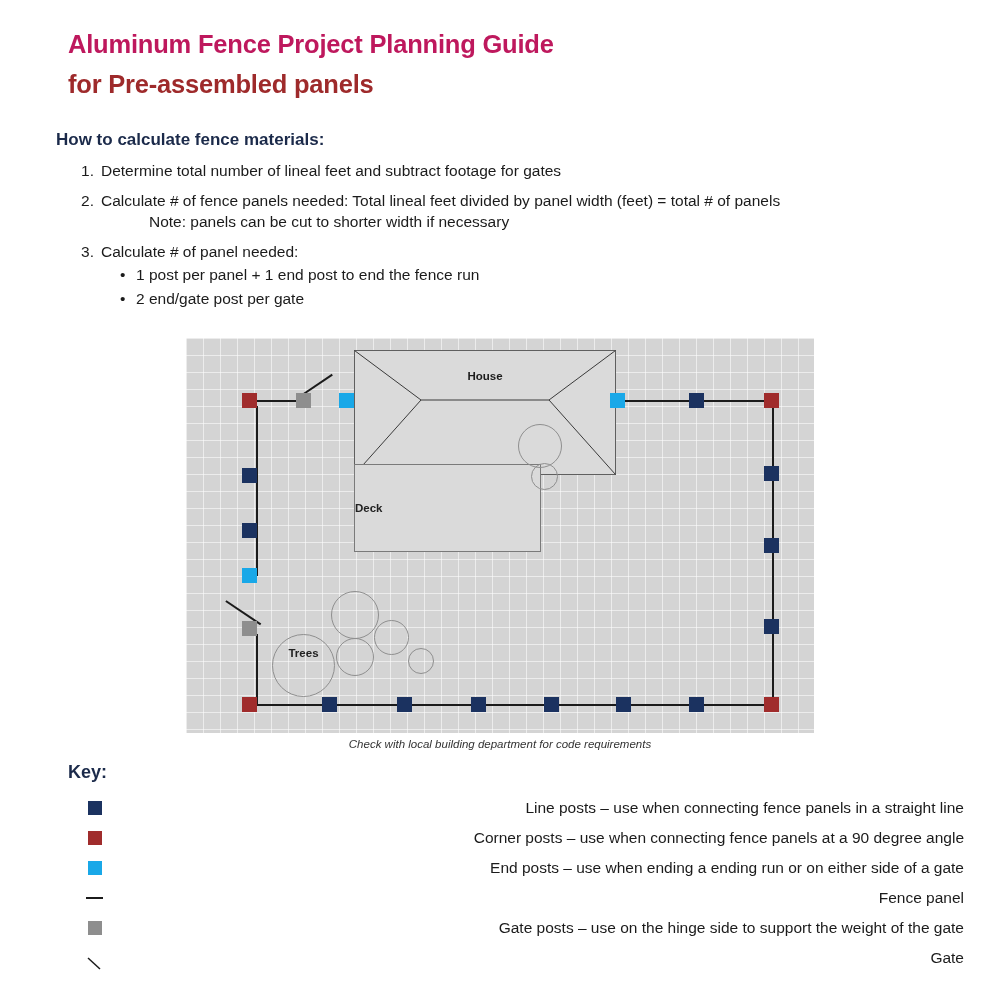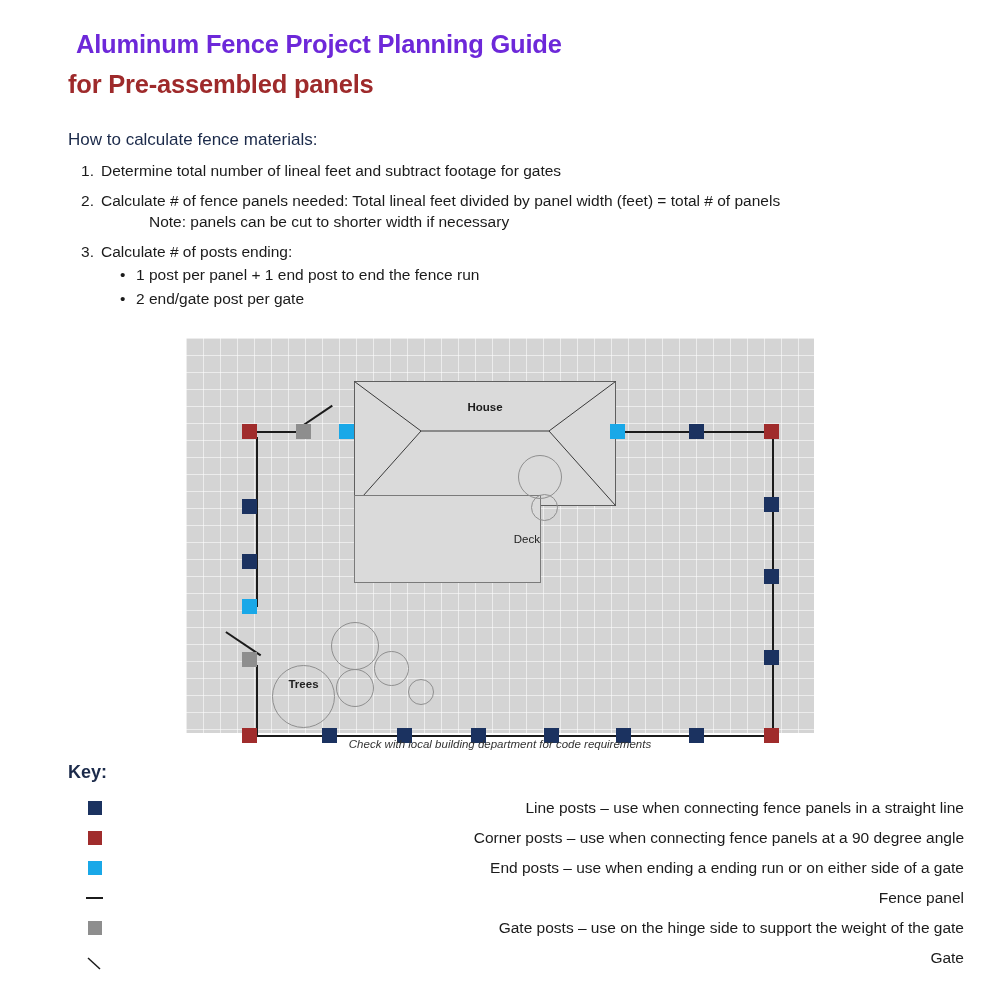--- a/index.html
+++ b/index.html
@@ -9,58 +9,58 @@
     background:#ffffff;
     font-family:"Liberation Sans", sans-serif;
     color:#1b1b1b;
     position:relative;
     overflow:hidden;
   }
   .page { position:absolute; left:0; top:0; width:1000px; height:1000px; }
 
   
   .title1 {
-    position:absolute; left:76px; top:30px;
-    font-size:25.5px; font-weight:bold; color:#6d28d9;
+    position:absolute; left:68px; top:30px;
+    font-size:25.5px; font-weight:bold; color:#be185d;
     letter-spacing:-0.2px;
     text-align:center;
   }
   .title2 {
     position:absolute; left:68px; top:70px;
     font-size:25.5px; font-weight:bold; color:#9e2a2b;
     letter-spacing:-0.2px;
   }
   .subhead {
-    position:absolute; left:68px; top:130px;
-    font-size:17px; font-weight:normal; color:#1b2a4a;
+    position:absolute; left:56px; top:130px;
+    font-size:17px; font-weight:bold; color:#1b2a4a;
   }
 
   
   .steps { position:absolute; left:68px; top:160px; width:880px; }
   .step { position:relative; font-size:15.5px; line-height:21px; margin-bottom:9px; padding-left:33px; color:#1b1b1b; }
   .step .num { position:absolute; left:0; top:0; width:26px; text-align:right; }
   .step .l2 { display:block;margin-left:48px; }
   .subbul { position:relative; padding-left:68px; font-size:15.5px; line-height:22px; margin-top:2px; }
   .subbul .dot { position:absolute; left:52px; top:0; }
 
   
   .diagram {
     position:absolute; left:186px; top:338px; width:628px; height:395px;
     background:#d4d4d4;
     background-image:
       linear-gradient(to right, rgba(255,255,255,.55) 1px, transparent 1px),
       linear-gradient(to bottom, rgba(255,255,255,.55) 1px, transparent 1px);
     background-size:17px 17px;
   }
-  .diagram .inner { position:absolute; left:0; top:0; width:628px; height:395px;margin-top:31px; }
+  .diagram .inner { position:absolute; left:0; top:0; width:628px; height:395px; }
 
   .bldg {
     position:absolute; background:#dadada; border:1px solid #7a7a7a;
-    display:flex; align-items:center; justify-content:flex-end;
-    font-size:11.5px; font-weight:normal; color:#222; text-align:center; line-height:14px;
+    display:flex; align-items:center; justify-content:flex-start;
+    font-size:11.5px; font-weight:bold; color:#222; text-align:center; line-height:14px;
   }
   .house-label { position:absolute; left:168px; top:32px; width:262px; text-align:center; font-size:11.5px; font-weight:bold; }
   .deck  { left:168px; top:126px; width:187px; height:88px; }
   .play  { left:396px; top:226px; width:178px; height:122px; }
 
   .fence { position:absolute; background:#1b1b1b; }
   .fh { height:2px; }
   .fv { width:2px; }
 
   .post { position:absolute; width:15px; height:15px; }
@@ -104,21 +104,21 @@
     </div>
 
     <div class="step">
       <span class="num">2.</span>
       <span>Calculate # of fence panels needed: Total lineal feet divided by panel width (feet) = total # of panels</span>
       <span class="l2">Note: panels can be cut to shorter width if necessary</span>
     </div>
 
     <div class="step" style="margin-bottom:2px;">
       <span class="num">3.</span>
-      <span>Calculate # of posts ending:</span>
+      <span>Calculate # of panel needed:</span>
     </div>
 
     <div class="subbul">
       <span class="dot">•</span>
       <span>1 post per panel + 1 end post to end the fence run</span>
     </div>
     <div class="subbul">
       <span class="dot">•</span>
       <span>2 end/gate post per gate</span>
     </div>

